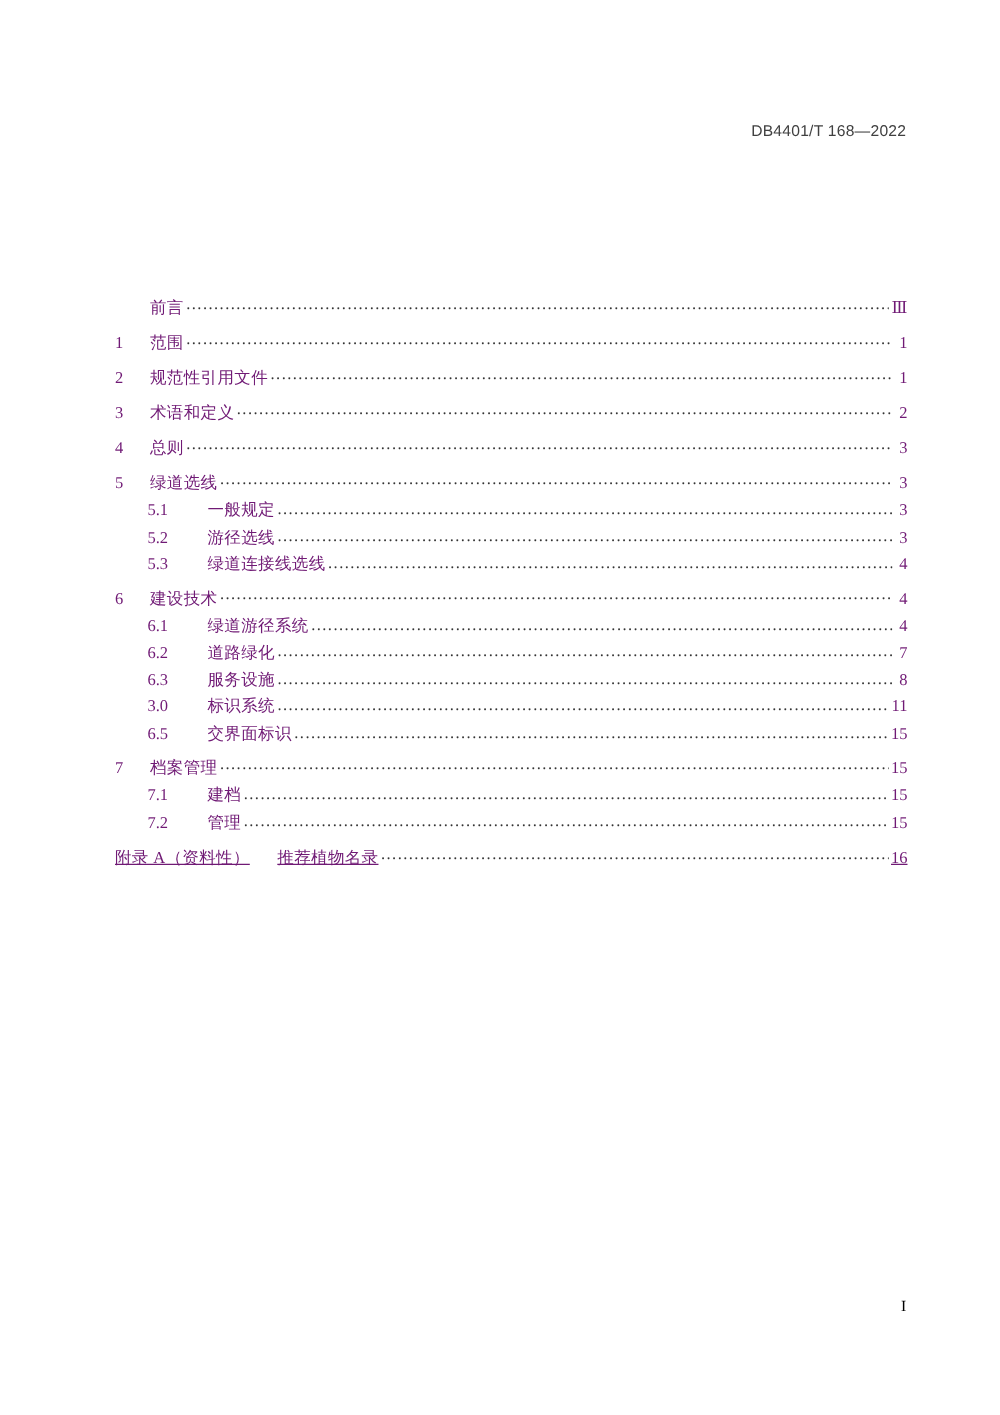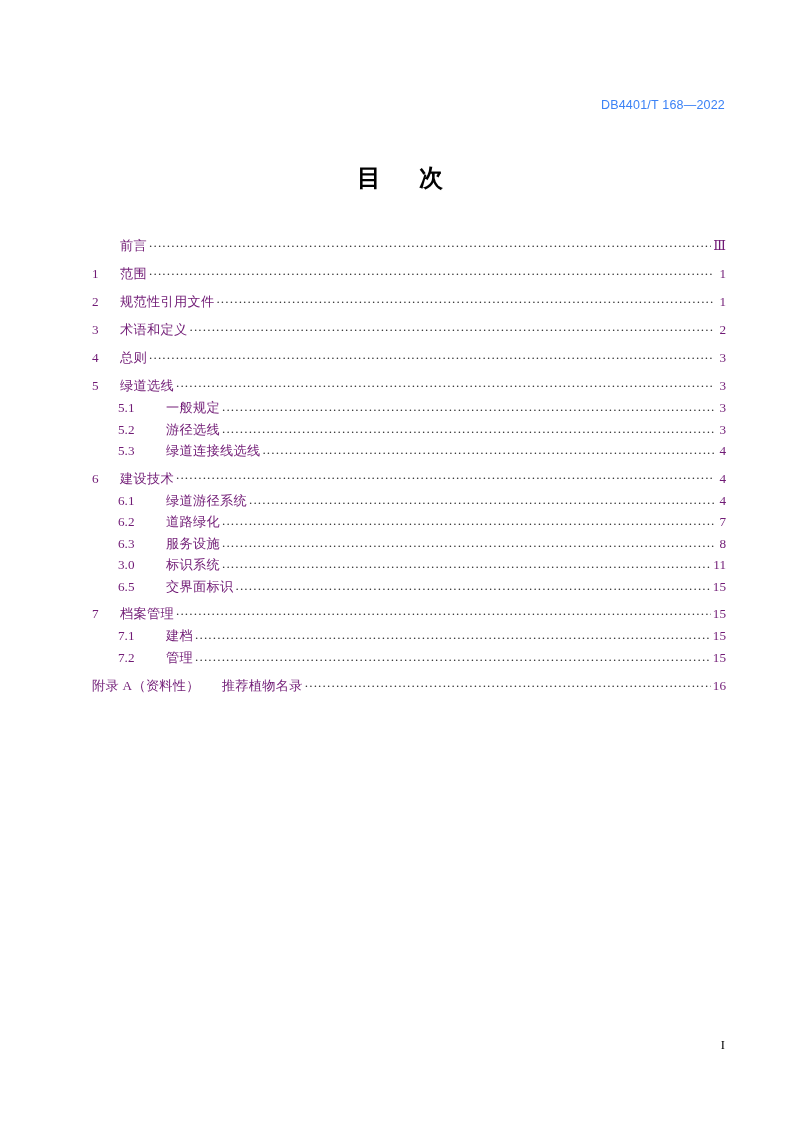--- a/index.html
+++ b/index.html
@@ -26,21 +26,21 @@
   
   .header {
     position: absolute;
     top: 98px;
     left: 75px;
     right: 75px;
     text-align: right;
     font-family: "Liberation Sans", "DejaVu Sans", sans-serif;
     font-size: 12.5px;
     letter-spacing: 0.2px;
-    color: #3b82f6;
+    color: #404040;
     white-space: nowrap;
   }
 
   
   .doc-title {
     position: absolute;
     top: 162px;
     left: 0;
     width: 800px;
     text-align: center;
@@ -66,21 +66,21 @@
     font-size: 13.2px;
     line-height: 1.0;
     height: 17px;
     white-space: nowrap;
     color: #701a75;
   }
 
   
   .toc-row.lvl1 { margin-top: 11px; }
   .toc-row.lvl2 { margin-top: 4.5px; align-items: flex-end; }
-  .toc-row.appendix { margin-top: 12px; }
+  .toc-row.appendix { margin-top: 12px; text-decoration: underline; }
   .toc-row.first { margin-top: 0; }
 
   .toc-num {
     flex: 0 0 auto;
     display: inline-block;
   }
   .toc-row.lvl1 .toc-num { width: 28px; }
   .toc-row.lvl2 .toc-num { width: 48px; padding-left: 26px; box-sizing: content-box; }
 
   .toc-label {
@@ -137,21 +137,20 @@
 </style>
 </head>
 <body>
 
 <div class="page">
 
   <div class="header">
     <span>DB4401/T 168—2022</span>
   </div>
 
-  <div class="doc-title">目  次</div>
 
   <div class="toc" id="toc-list">
       <div class="toc-row lvl1 first">
         <span class="toc-num"></span>
         <span class="toc-label">前言</span>
         <span class="toc-dots"></span>
         <span class="toc-page">Ⅲ</span>
       </div>
       <div class="toc-row lvl1">
         <span class="toc-num">1</span>

